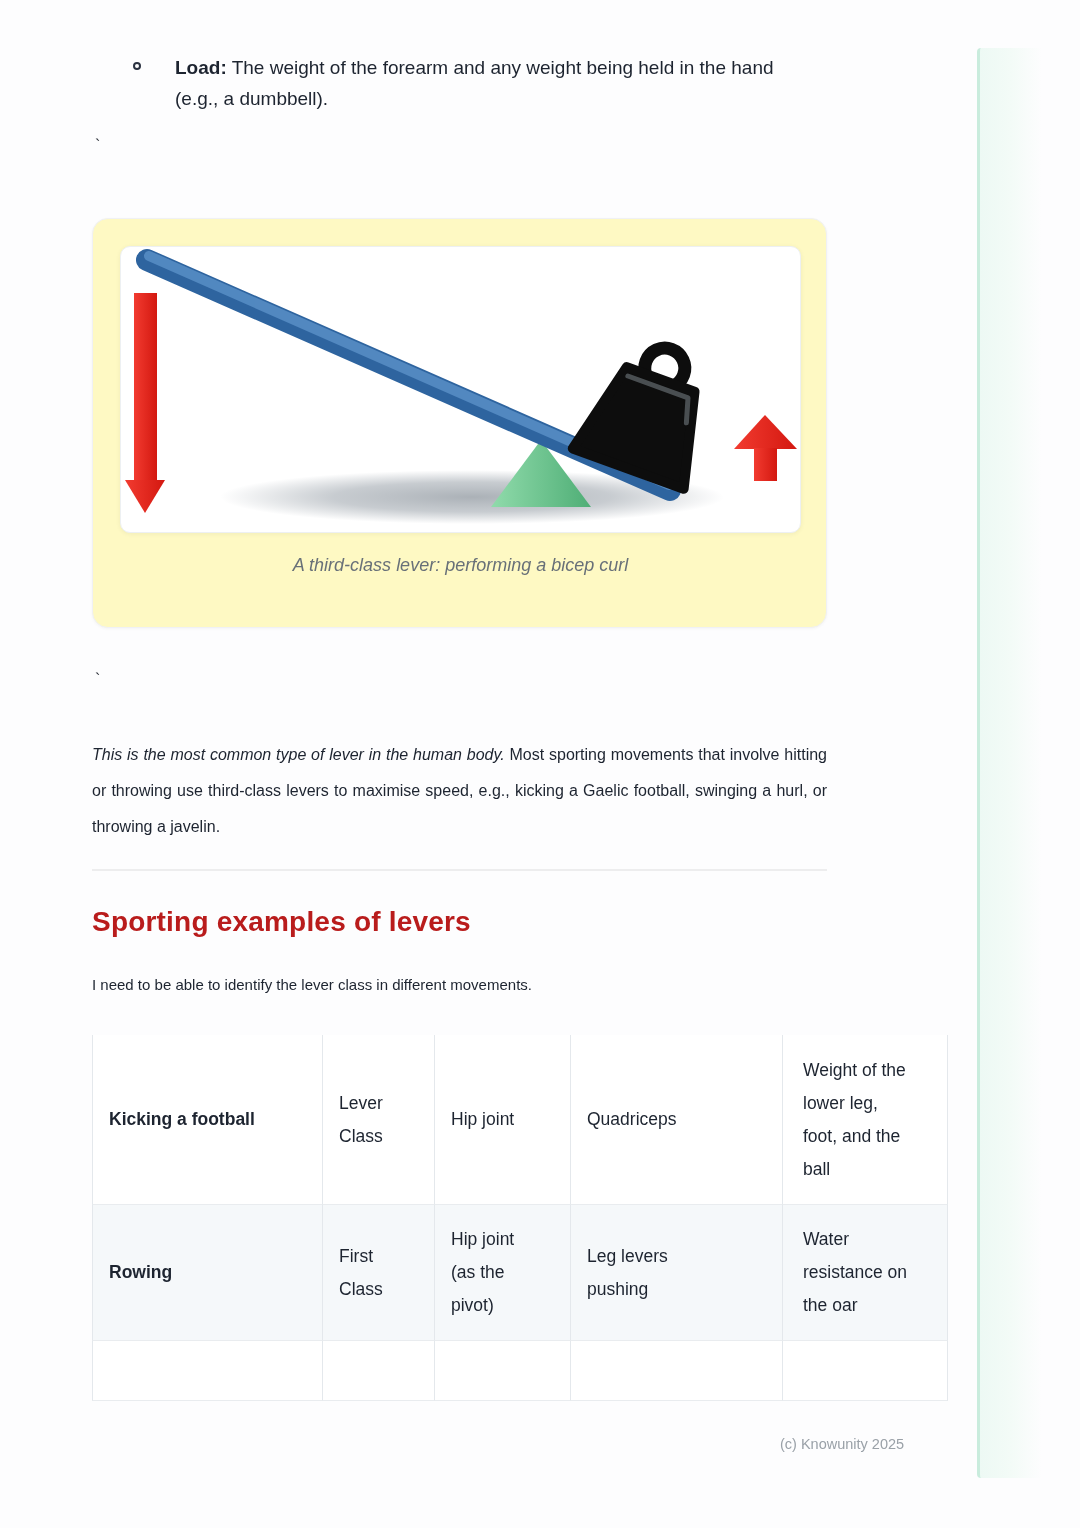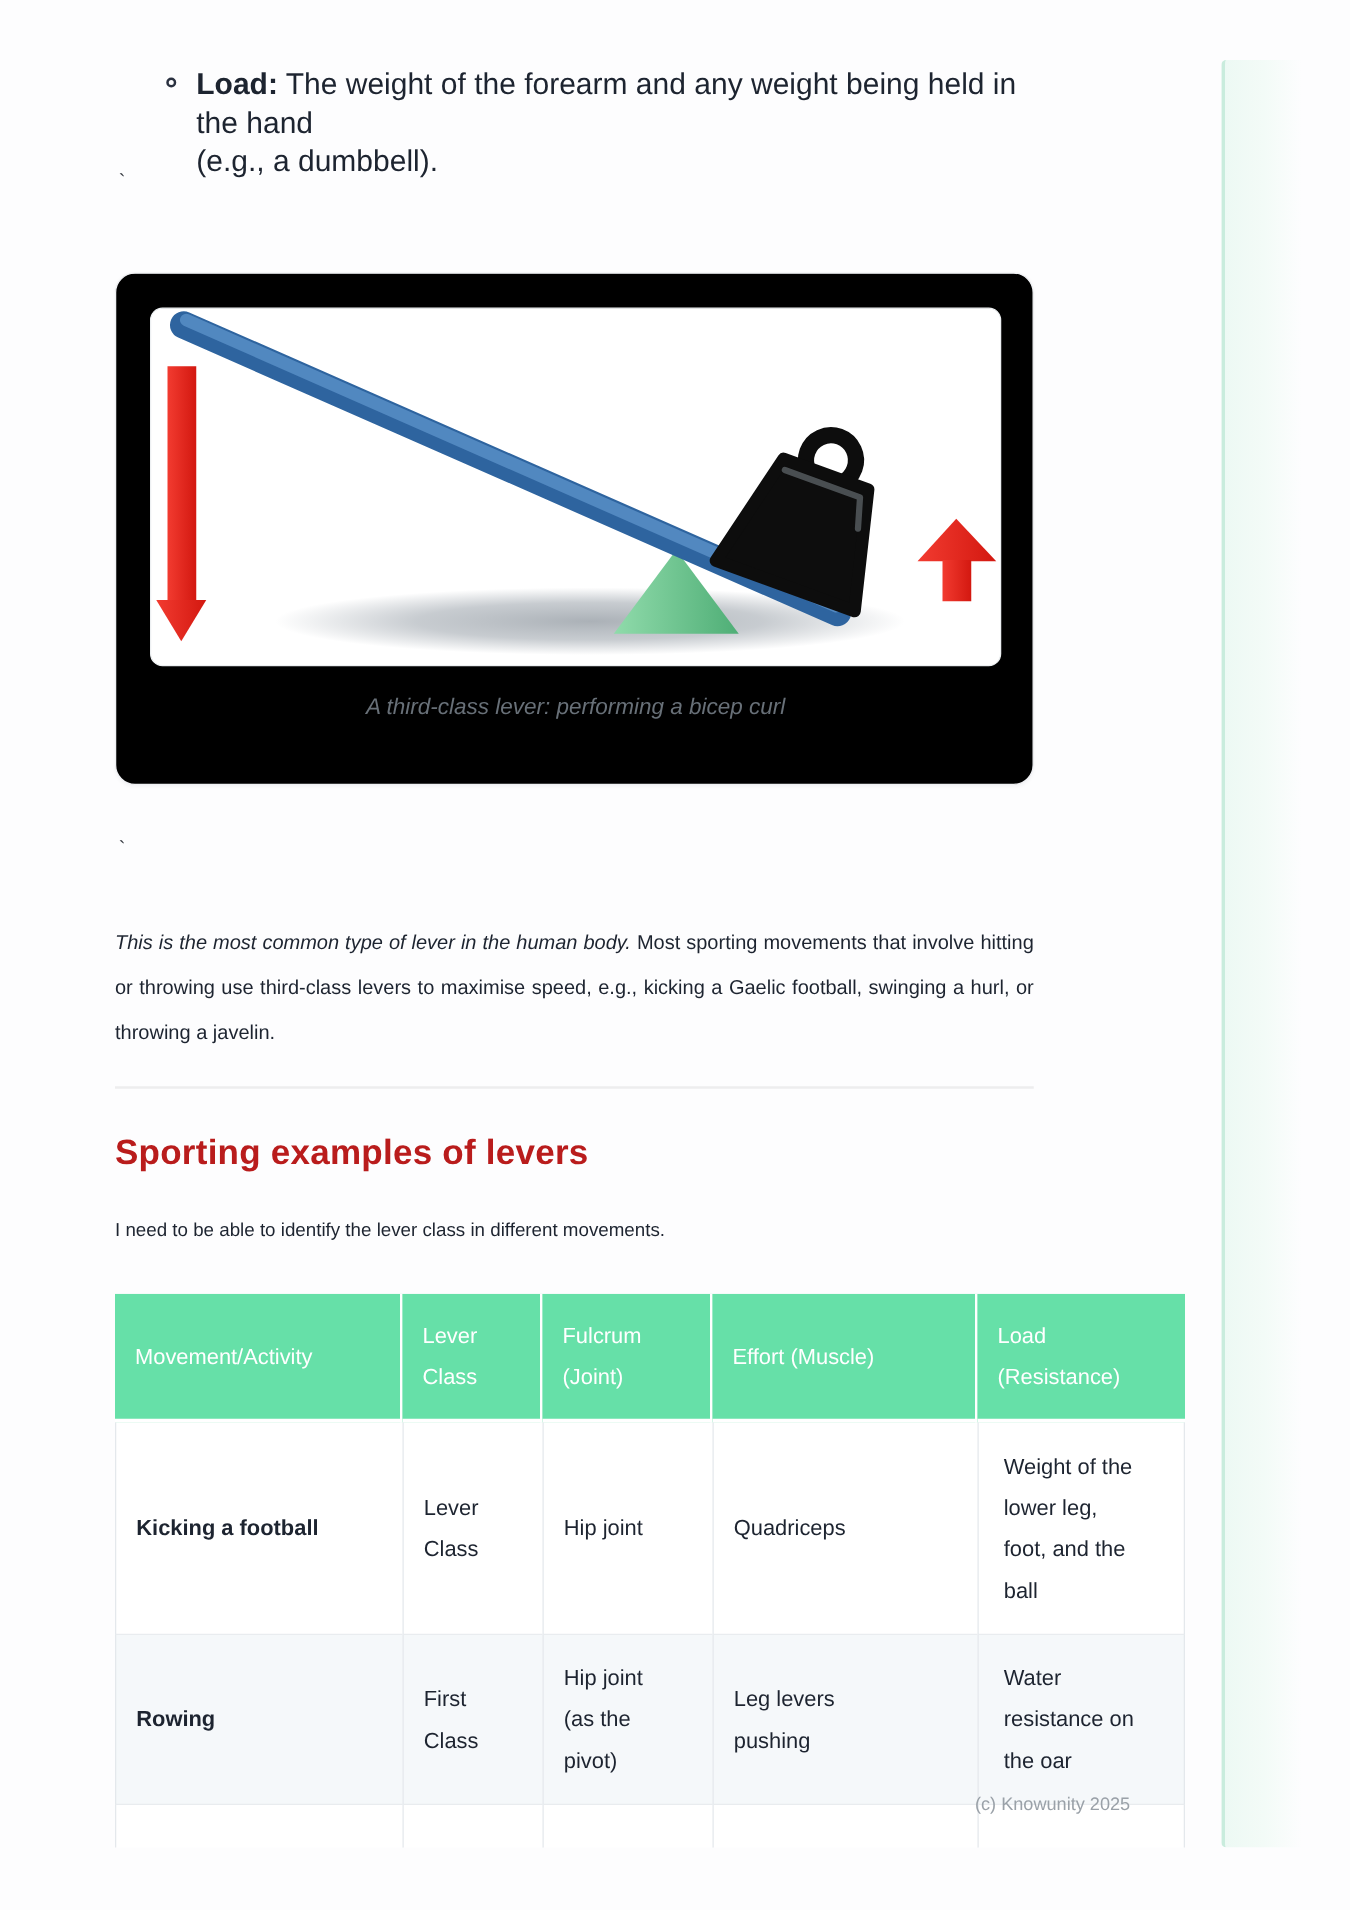--- a/index.html
+++ b/index.html
@@ -21,30 +21,30 @@
     border-radius:4px 0 0 4px;
   }
 
   
   .bullet-item{left:131px;top:52px;width:706px;}
   .bullet-marker{
     position:absolute;left:2px;top:10px;width:8px;height:8px;
     border:2px solid #2a3140;border-radius:50%;box-sizing:border-box;
   }
   .bullet-text{
-    margin-left:26px;font-size:24px;line-height:31px;white-space:pre-line;
+    margin-left:44px;font-size:19px;line-height:31px;white-space:pre-line;
   }
   .bullet-text b{font-weight:700;}
 
   .stray-tick{font-size:16px;color:#30343c;line-height:16px;}
 
   
   .figure-card{
     left:92px;top:218px;width:735px;height:410px;
-    background:#000000;border:1px solid #f0f1f4;border-radius:16px;
+    background:#fef9c3;border:1px solid #f0f1f4;border-radius:16px;
     box-shadow:0 1px 3px rgba(20,30,40,.04);
     box-sizing:border-box;
   }
   .figure-inner{
     position:absolute;left:27px;top:27px;width:681px;height:287px;
     background:#ffffff;border:1px solid #edf0f2;border-radius:10px;
     box-shadow:0 1px 5px rgba(20,30,40,.06);
     box-sizing:border-box;overflow:hidden;
   }
   .figure-caption{
@@ -170,30 +170,20 @@
 <div class="abs table-wrap">
   <table class="levers">
     <colgroup>
       <col style="width:230px">
         <col style="width:112px">
         <col style="width:136px">
         <col style="width:212px">
         <col style="width:166px">
     </colgroup>
     <tbody>
-        <tr>
-      <td class="th">Movement/Activity</td>
-      <td class="th">Lever
-Class</td>
-      <td class="th">Fulcrum
-(Joint)</td>
-      <td class="th">Effort (Muscle)</td>
-      <td class="th">Load
-(Resistance)</td>
-    </tr>
     <tr class="r1">
       <td class="bd movement">Kicking a football</td>
       <td class="bd">Lever
 Class</td>
       <td class="bd">Hip joint</td>
       <td class="bd">Quadriceps</td>
       <td class="bd">Weight of the
 lower leg,
 foot, and the
 ball</td>

